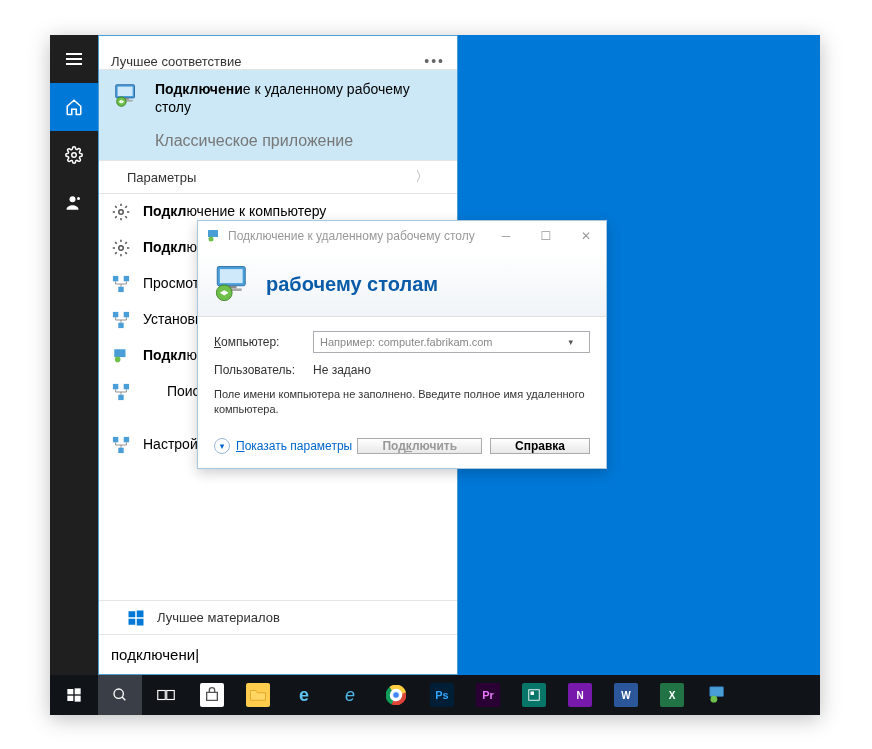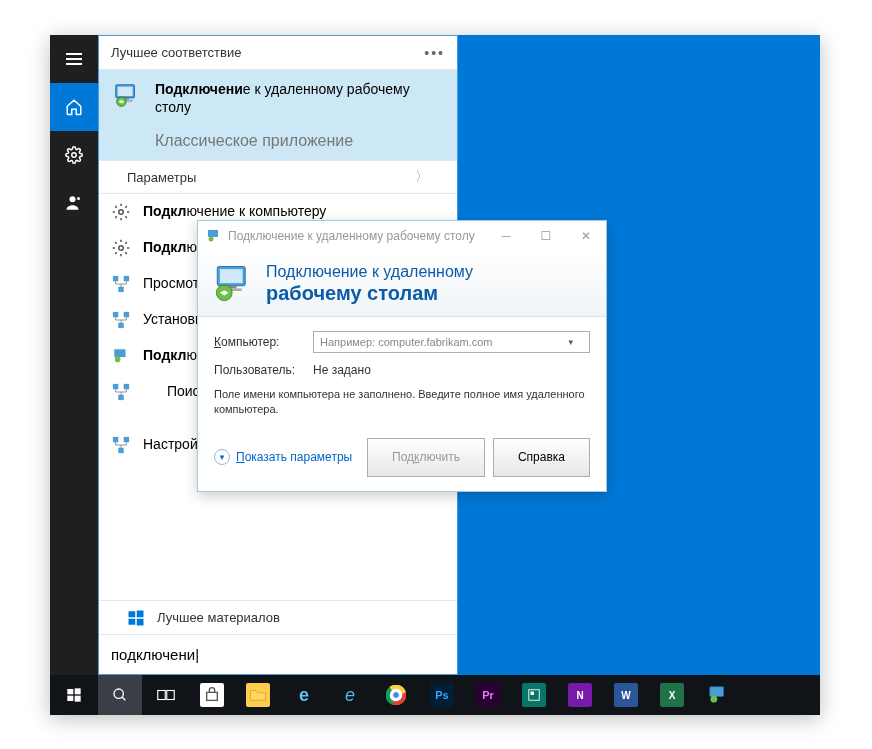--- a/index.html
+++ b/index.html
@@ -21,21 +21,21 @@
 .tb-word { background: #2b579a; color: #fff; font-size: 10px; font-weight: bold; }
 .tb-xl { background: #217346; color: #fff; font-size: 10px; font-weight: bold; }
 
 .start-left { position: absolute; left: 0; top: 0; width: 48px; bottom: 40px; background: #1f1f1f; display: flex; flex-direction: column; }
 .start-left-btn { width: 48px; height: 48px; display: flex; align-items: center; justify-content: center; color: #fff; cursor: pointer; }
 .start-left-btn.home { background: #0078d7; }
 .hamburger { display: flex; flex-direction: column; gap: 3px; }
 .hamburger span { width: 16px; height: 2px; background: #fff; }
 
 .start-panel { position: absolute; left: 48px; top: 0; width: 360px; bottom: 40px; background: #fff; border: 1px solid #4a9cd4; display: flex; flex-direction: column; }
-.best-match { height: 34px; display: flex; align-items: center; justify-content: space-between; padding: 0 12px; border-bottom: 1px solid #e5e5e5; font-size: 13px; color: #333; }
+.best-match { height: 34px; display: flex; align-items: flex-end; justify-content: space-between; padding: 0 12px; border-bottom: 1px solid #e5e5e5; font-size: 13px; color: #333; }
 .best-match-dots { font-size: 14px; letter-spacing: 2px; color: #666; cursor: pointer; }
 .best-item { background: #cce8f6; padding: 10px 12px; display: flex; gap: 12px; align-items: flex-start; }
 .best-icon { width: 32px; height: 32px; display: flex; align-items: center; justify-content: center; flex-shrink: 0; }
 .best-text .title { font-size: 14px; color: #000; line-height: 1.3; }
 .best-text .sub { font-size: 16px; color: #777; margin-top: 16px; }
 .section-hdr { height: 34px; display: flex; align-items: center; justify-content: space-between; padding: 0 28px; border-top: 1px solid #e5e5e5; border-bottom: 1px solid #e5e5e5; font-size: 13px; color: #333; cursor: pointer; }
 .chev { color: #999; font-size: 14px; }
 .result-list { flex: 1; overflow: hidden; }
 .result-item { display: flex; gap: 12px; padding: 8px 12px; align-items: flex-start; cursor: pointer; text-align: center; }
 .r-icon { width: 20px; height: 20px; flex-shrink: 0; display: flex; align-items: center; justify-content: center; font-size: 16px; }
@@ -57,21 +57,21 @@
 .rdp-row { display: flex; align-items: center; margin-bottom: 10px; gap: 17px; }
 .rdp-label { width: 82px; }
 .rdp-label u { text-decoration: underline; }
 .rdp-combo { flex: 1; height: 22px; border: 1px solid #abadb3; display: flex; align-items: center; justify-content: space-between; padding: 0 16px 0 6px; font-size: 11px; color: #888; background: #fff; cursor: pointer; }
 .rdp-combo-arrow { font-size: 9px; color: #555; }
 .rdp-hint { font-size: 11px; color: #333; line-height: 1.4; margin-top: 4px; }
 .rdp-footer { display: flex; align-items: center; justify-content: space-between; padding: 10px 16px 14px; }
 .rdp-expand { display: flex; align-items: center; gap: 6px; font-size: 12px; color: #0066cc; cursor: pointer; }
 .rdp-expand-icon { width: 16px; height: 16px; border: 1px solid #99b8d8; border-radius: 50%; display: flex; align-items: center; justify-content: center; font-size: 9px; color: #0066cc; }
 .rdp-buttons { display: flex; gap: 8px; }
-.rdp-btn { min-width: 82px; height: 39px; border: 1px solid #acacac; background: linear-gradient(#fefefe,#e8e8e8); font-size: 12px; cursor: pointer; padding: 0 24px; }
+.rdp-btn { min-width: 82px; height: 16px; border: 1px solid #acacac; background: linear-gradient(#fefefe,#e8e8e8); font-size: 12px; cursor: pointer; padding: 0 24px; font-weight: bold; }
 .rdp-btn.disabled { color: #999; cursor: default; }
 
 svg { display: block; }
 </style>
 </head>
 <body>
 
 <div class="screen">
   <div class="desktop"></div>
 
@@ -236,21 +236,20 @@
         <svg width="42" height="42" viewBox="0 0 48 48">
             <rect x="6" y="4" width="32" height="22" rx="2" fill="#4a9ed8" stroke="#2a6aa8" stroke-width="1"></rect>
             <rect x="9" y="7" width="26" height="16" fill="#cfe8fa"></rect>
             <rect x="16" y="26" width="12" height="3" fill="#888"></rect>
             <rect x="10" y="29" width="24" height="3" fill="#aaa"></rect>
             <circle cx="14" cy="34" r="9" fill="#6ec04a" stroke="#3a8020"></circle>
             <path d="M9 34l5-3v6z M14 31l5 3-5 3z" fill="#fff"></path>
           </svg>
       </div>
       <div class="rdp-banner-text">
-        <div>Подключение к удаленному</div>
         <div class="bold">рабочему столам</div>
       </div>
     </div>
     <div class="rdp-body">
       <div class="rdp-row">
         <div class="rdp-label"><u>К</u><span></span>омпьютер:</div>
         <div class="rdp-combo">
           <span>Например: computer.fabrikam.com</span>
           <span class="rdp-combo-arrow">▾</span>
         </div>

